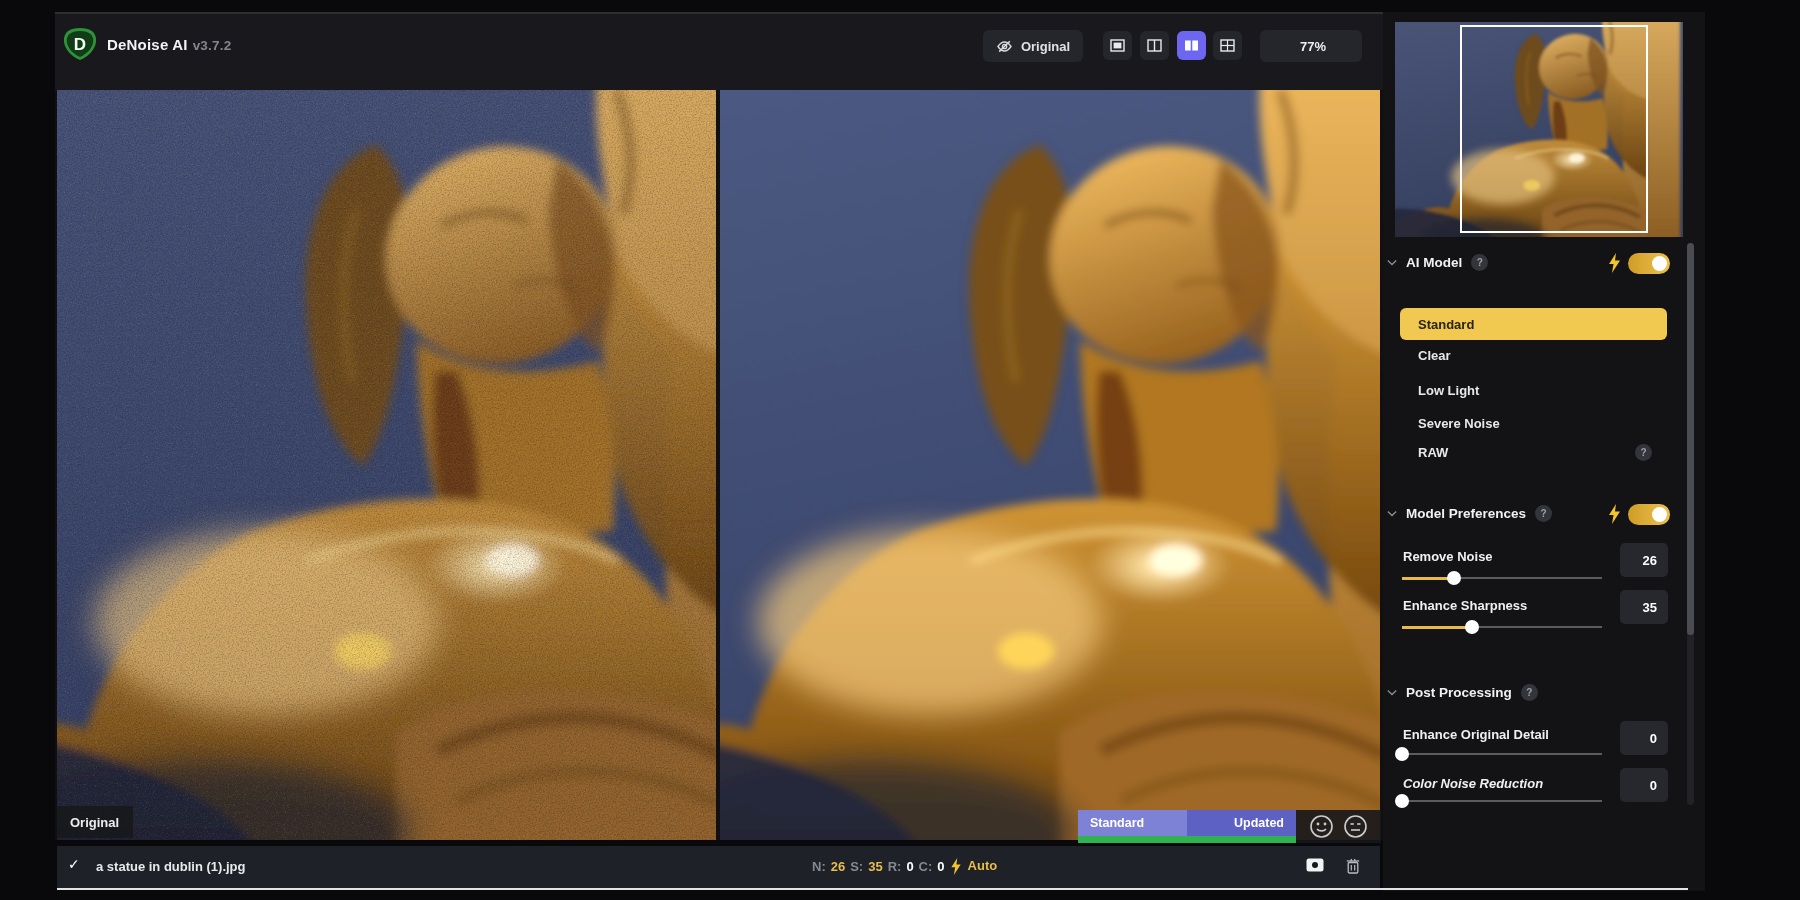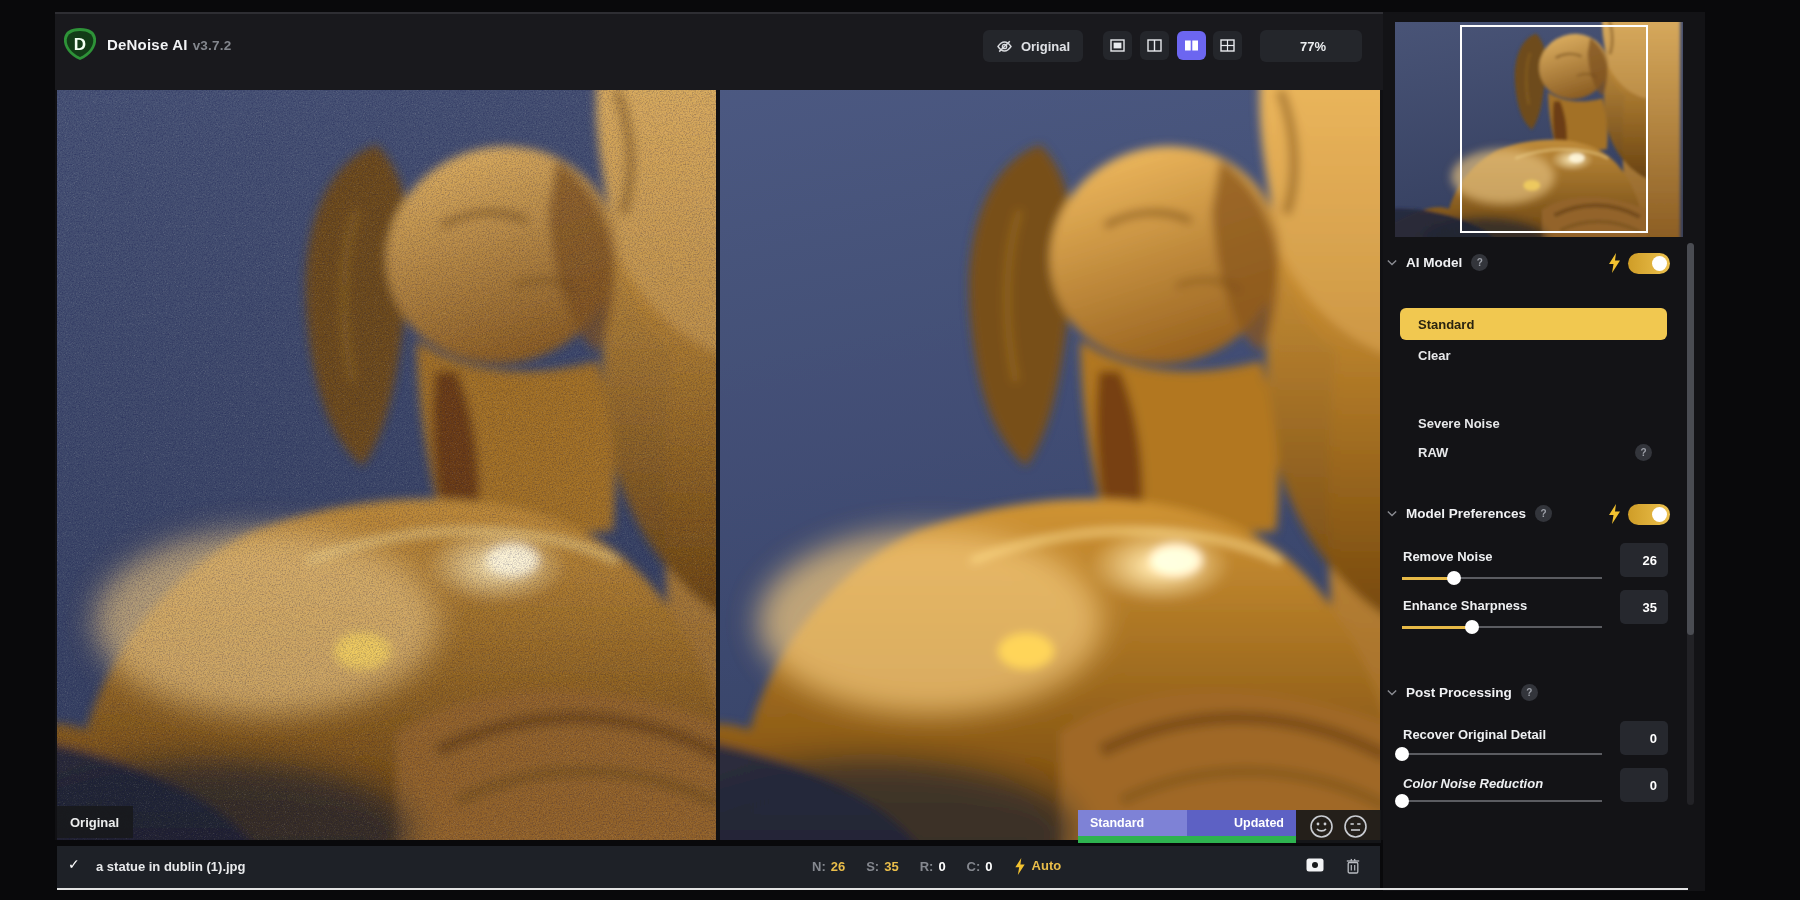--- a/index.html
+++ b/index.html
@@ -59,21 +59,21 @@
   .slider .track{position:absolute;left:0;right:0;top:6px;height:2px;background:#5b5c61;}
   .slider .fill{position:absolute;left:0;top:5.5px;height:3px;background:#e8ba47;}
   .slider .thumb{position:absolute;top:0;width:14px;height:14px;margin-left:-7px;border-radius:50%;background:#fff;}
   .scrollbar{position:absolute;left:1687px;top:243px;width:7px;height:562px;background:#222226;border-radius:4px;}
   .scroll-thumb{position:absolute;left:0;top:0;width:7px;height:392px;background:#4a4c52;border-radius:4px;}
   .save-btn{position:absolute;left:1391px;top:836px;width:284px;height:41px;background:#6b63f0;border-radius:6px;
             color:#fff;font-size:14px;font-weight:bold;display:flex;align-items:center;justify-content:center;cursor:pointer;}
   
   .file-check{position:absolute;left:68px;top:856px;color:#fff;font-size:14px;font-weight:bold;}
   .filename{position:absolute;left:96px;top:859px;color:#e8e9eb;font-size:13px;font-weight:bold;}
-  .stats{position:absolute;left:812px;top:858px;display:flex;gap:21px;font-size:13px;font-weight:bold;align-items:center;}
+  .stats{position:absolute;left:812px;top:858px;display:flex;gap:5px;font-size:13px;font-weight:bold;align-items:center;}
   .stat .lbl{color:#85888f;margin-right:5px;}
   .stat .v-accent{color:#e9bd4a;}
   .stat .v-plain{color:#fff;}
   .auto{display:flex;gap:6px;color:#e9bd4a;}
   .bb-icon{position:absolute;top:858px;cursor:pointer;}
 </style>
 </head>
 <body>
 
 <div class="stage">
@@ -267,20 +267,23 @@
   <div class="toggle" style="left:1628px;top:253px;">
       <div class="knob"></div>
     </div>
 
   <div class="model-item selected" style="top:308px;">
     <span>Standard</span>
   </div>
   <div class="model-item" style="top:340px;">
     <span>Clear</span>
   </div>
+  <div class="model-item" style="top:375px;">
+    <span>Low Light</span>
+  </div>
   <div class="model-item" style="top:408px;align-items:center;">
     <span>Severe Noise</span>
   </div>
   <div class="model-item" style="top:437px;">
     <span>RAW</span>
     <span class="help">?</span>
   </div>
 
   <div class="section-head" style="left:1387px;top:505px;">
     <svg class="chev" viewBox="0 0 12 8">
@@ -313,21 +316,21 @@
   </div>
 
   <div class="section-head" style="left:1387px;top:684px;">
     <svg class="chev" viewBox="0 0 12 8">
       <polyline points="1,1.5 6,6.5 11,1.5" fill="none" stroke="#8b8d93" stroke-width="1.6"></polyline>
     </svg>
     <span>Post Processing</span>
     <span class="help">?</span>
   </div>
 
-  <div class="ctl-label" style="left:1403px;top:727px;">Recover Original Detail</div>
+  <div class="ctl-label" style="left:1403px;top:727px;">Enhance Original Detail</div>
   <div class="val-box" style="left:1620px;top:721px;">0</div>
   <div class="slider" style="left:1402px;top:747px;">
     <div class="track"></div>
       <div class="fill" style="width: 0%;"></div>
       <div class="thumb" style="left: 0%;"></div>
   </div>
 
   <div class="ctl-label" style="left:1403px;top:776px;font-style:italic;">Color Noise Reduction</div>
   <div class="val-box" style="left:1620px;top:768px;">0</div>
   <div class="slider" style="left:1402px;top:794px;">

